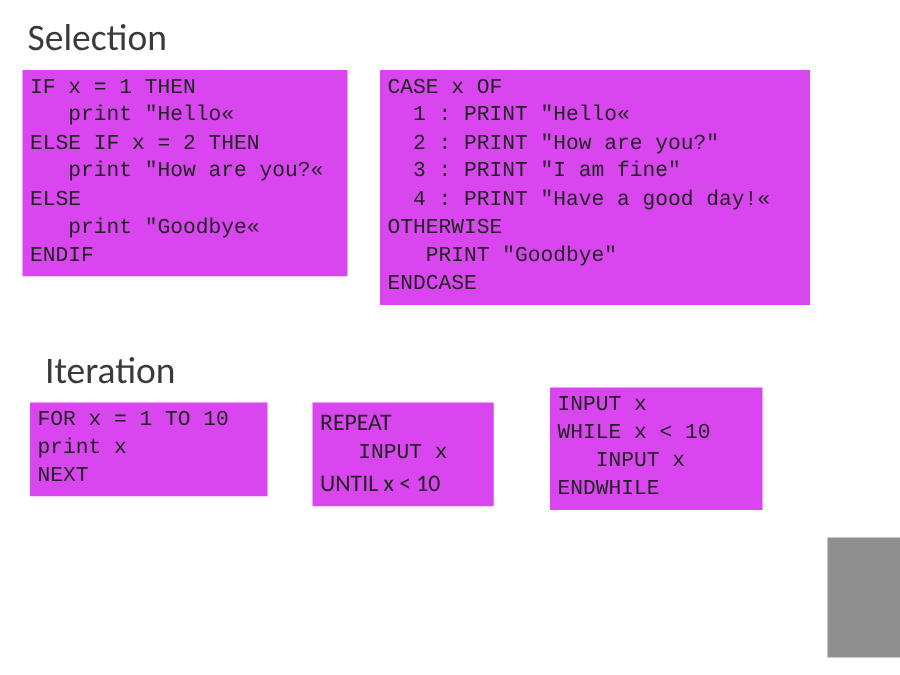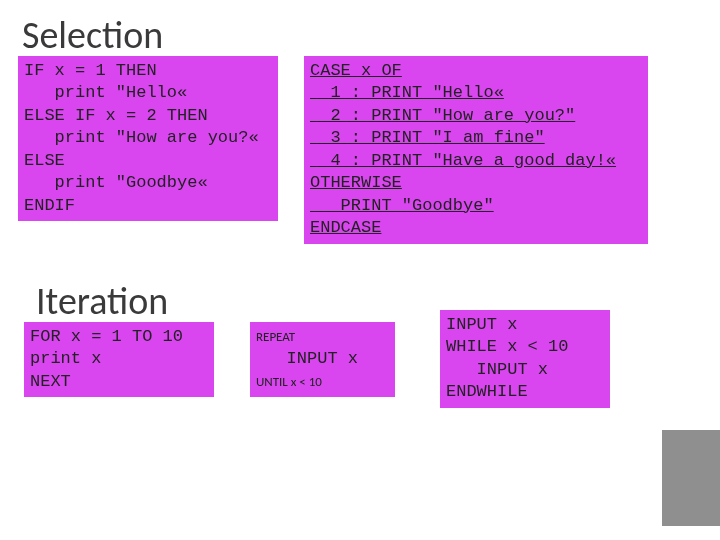--- a/index.html
+++ b/index.html
@@ -6,41 +6,41 @@
     margin: 0;
     padding: 0;
     width: 720px;
     height: 540px;
     background: #ffffff;
     font-family: Calibri, Arial, sans-serif;
     position: relative;
     overflow: hidden;
   }
   .heading {
-    font-size: 38px;
+    font-size: 30px;
     color: #3a3a3a;
     font-weight: 400;
     margin: 0;
   }
   .h1 { position: absolute; left: 22px; top: 12px; }
   .h2 { position: absolute; left: 24px; top: 278px; margin-left: 12px; }
   .codeblock {
     background: #d946ef;
     font-family: "Courier New", monospace;
     font-size: 17px;
     line-height: 1.32;
     color: #222;
     white-space: pre;
     padding: 4px 6px;
     position: absolute;
     box-sizing: border-box;
   }
-  .codeblock .sans { font-family: Calibri, Arial, sans-serif; font-size: 13px; }
+  .codeblock .sans { font-family: Calibri, Arial, sans-serif; font-size: 19px; }
   .blk-if    { left: 18px;  top: 56px;  width: 260px; }
-  .blk-case  { left: 304px; top: 56px;  width: 344px; text-decoration: underline; }
+  .blk-case  { left: 304px; top: 56px;  width: 344px; }
   .blk-for   { left: 24px;  top: 322px; width: 190px; }
   .blk-rep   { left: 250px; top: 322px; width: 145px; }
   .blk-while { left: 440px; top: 310px; width: 170px; }
   .stripe {
     position: absolute;
     right: 0;
     bottom: 14px;
     width: 58px;
     height: 96px;
     background: #8f8f8f;

